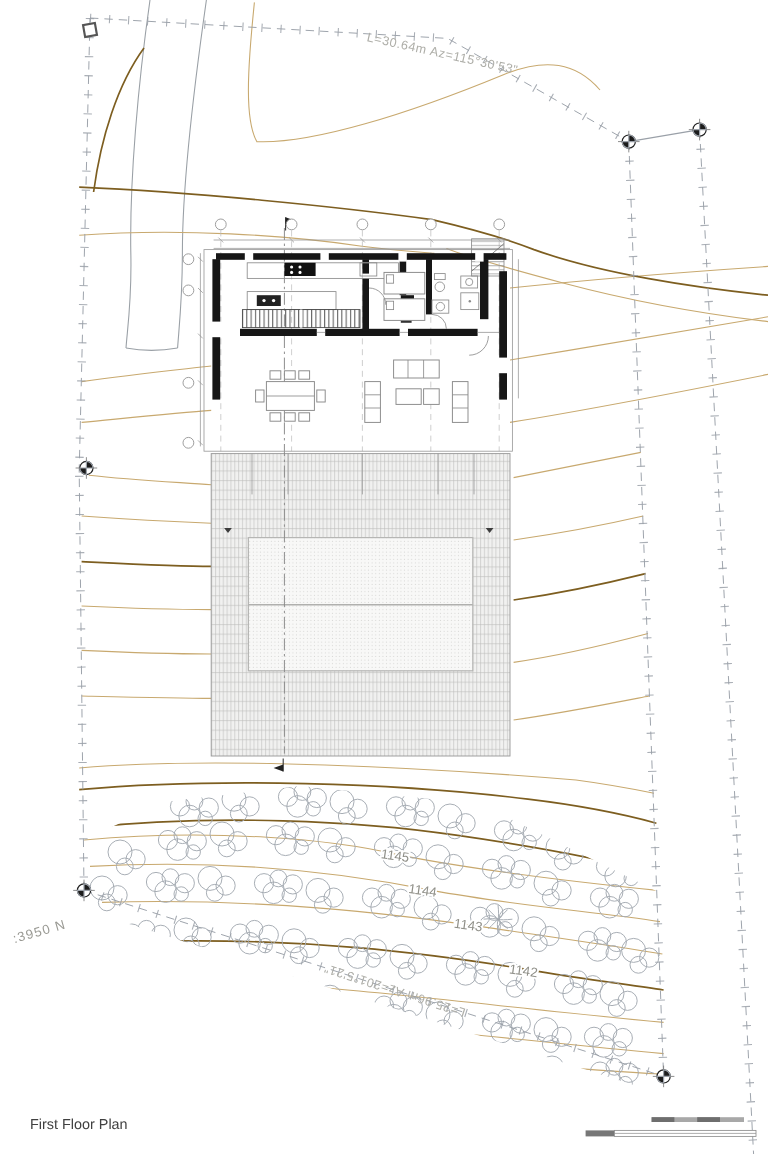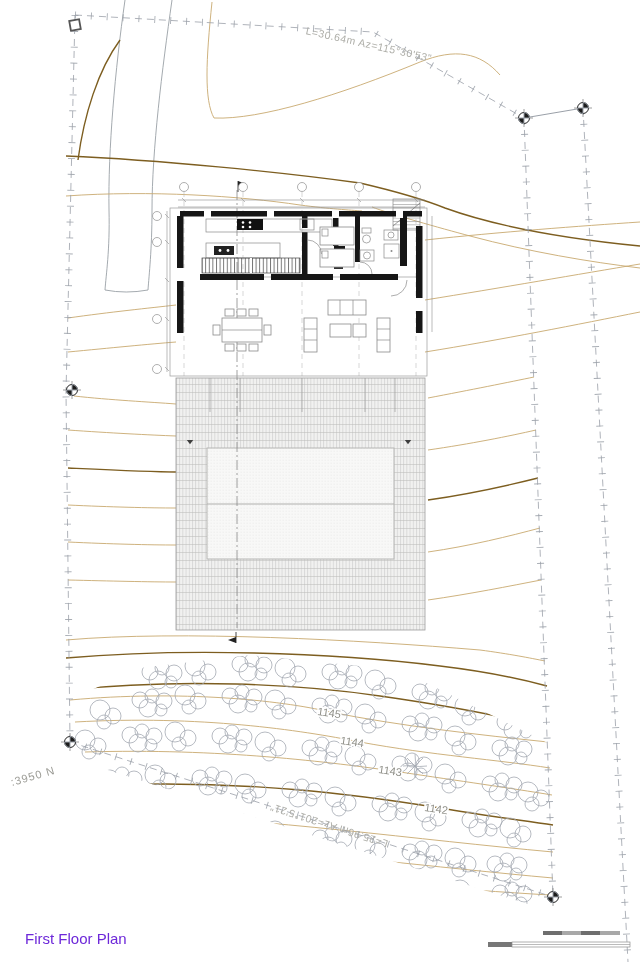--- a/index.html
+++ b/index.html
@@ -12,21 +12,21 @@
   .bticks{fill:none;stroke-dasharray:0.9 15;stroke-width:7;stroke-linecap:butt;opacity:0.85;}
   .thin{fill:none;stroke:#9b9b9b;stroke-width:0.7;}
   .furn{fill:#ffffff;stroke:#8a8a8a;stroke-width:0.8;}
   .furnl{fill:none;stroke:#8a8a8a;stroke-width:0.7;}
   .grid{stroke:#bcbcbc;stroke-width:0.6;stroke-dasharray:5 4;fill:none;}
   .dim{stroke:#8f8f8f;stroke-width:0.6;fill:none;}
   .bub{fill:#ffffff;stroke:#9a9a9a;stroke-width:0.8;}
   .lab{font-size:10.5px;fill:#aeaea8;letter-spacing:0.5px;}
   .clab{font-size:11px;fill:#8f8f88;paint-order:stroke;stroke:#ffffff;stroke-width:3px;}
   .datum{font-size:11px;fill:#9a9a94;letter-spacing:1px;}
-  .title{position:absolute;left:25px;top:930px;font-size:15px;color:#6d28d9;}
+  .title{position:absolute;left:25px;top:930px;font-size:12px;color:#404040;}
 </style>
 </head>
 <body>
 
 <div class="sheet">
 <svg width="640" height="962" viewBox="0 0 640 962">
   <defs>
     <pattern id="deckP" width="3.2" height="8" patternUnits="userSpaceOnUse">
       <rect width="3.2" height="8" fill="#f1f1f0"></rect>
       <path d="M0.5,0V8" stroke="#c5c5c3" stroke-width="0.6"></path>

